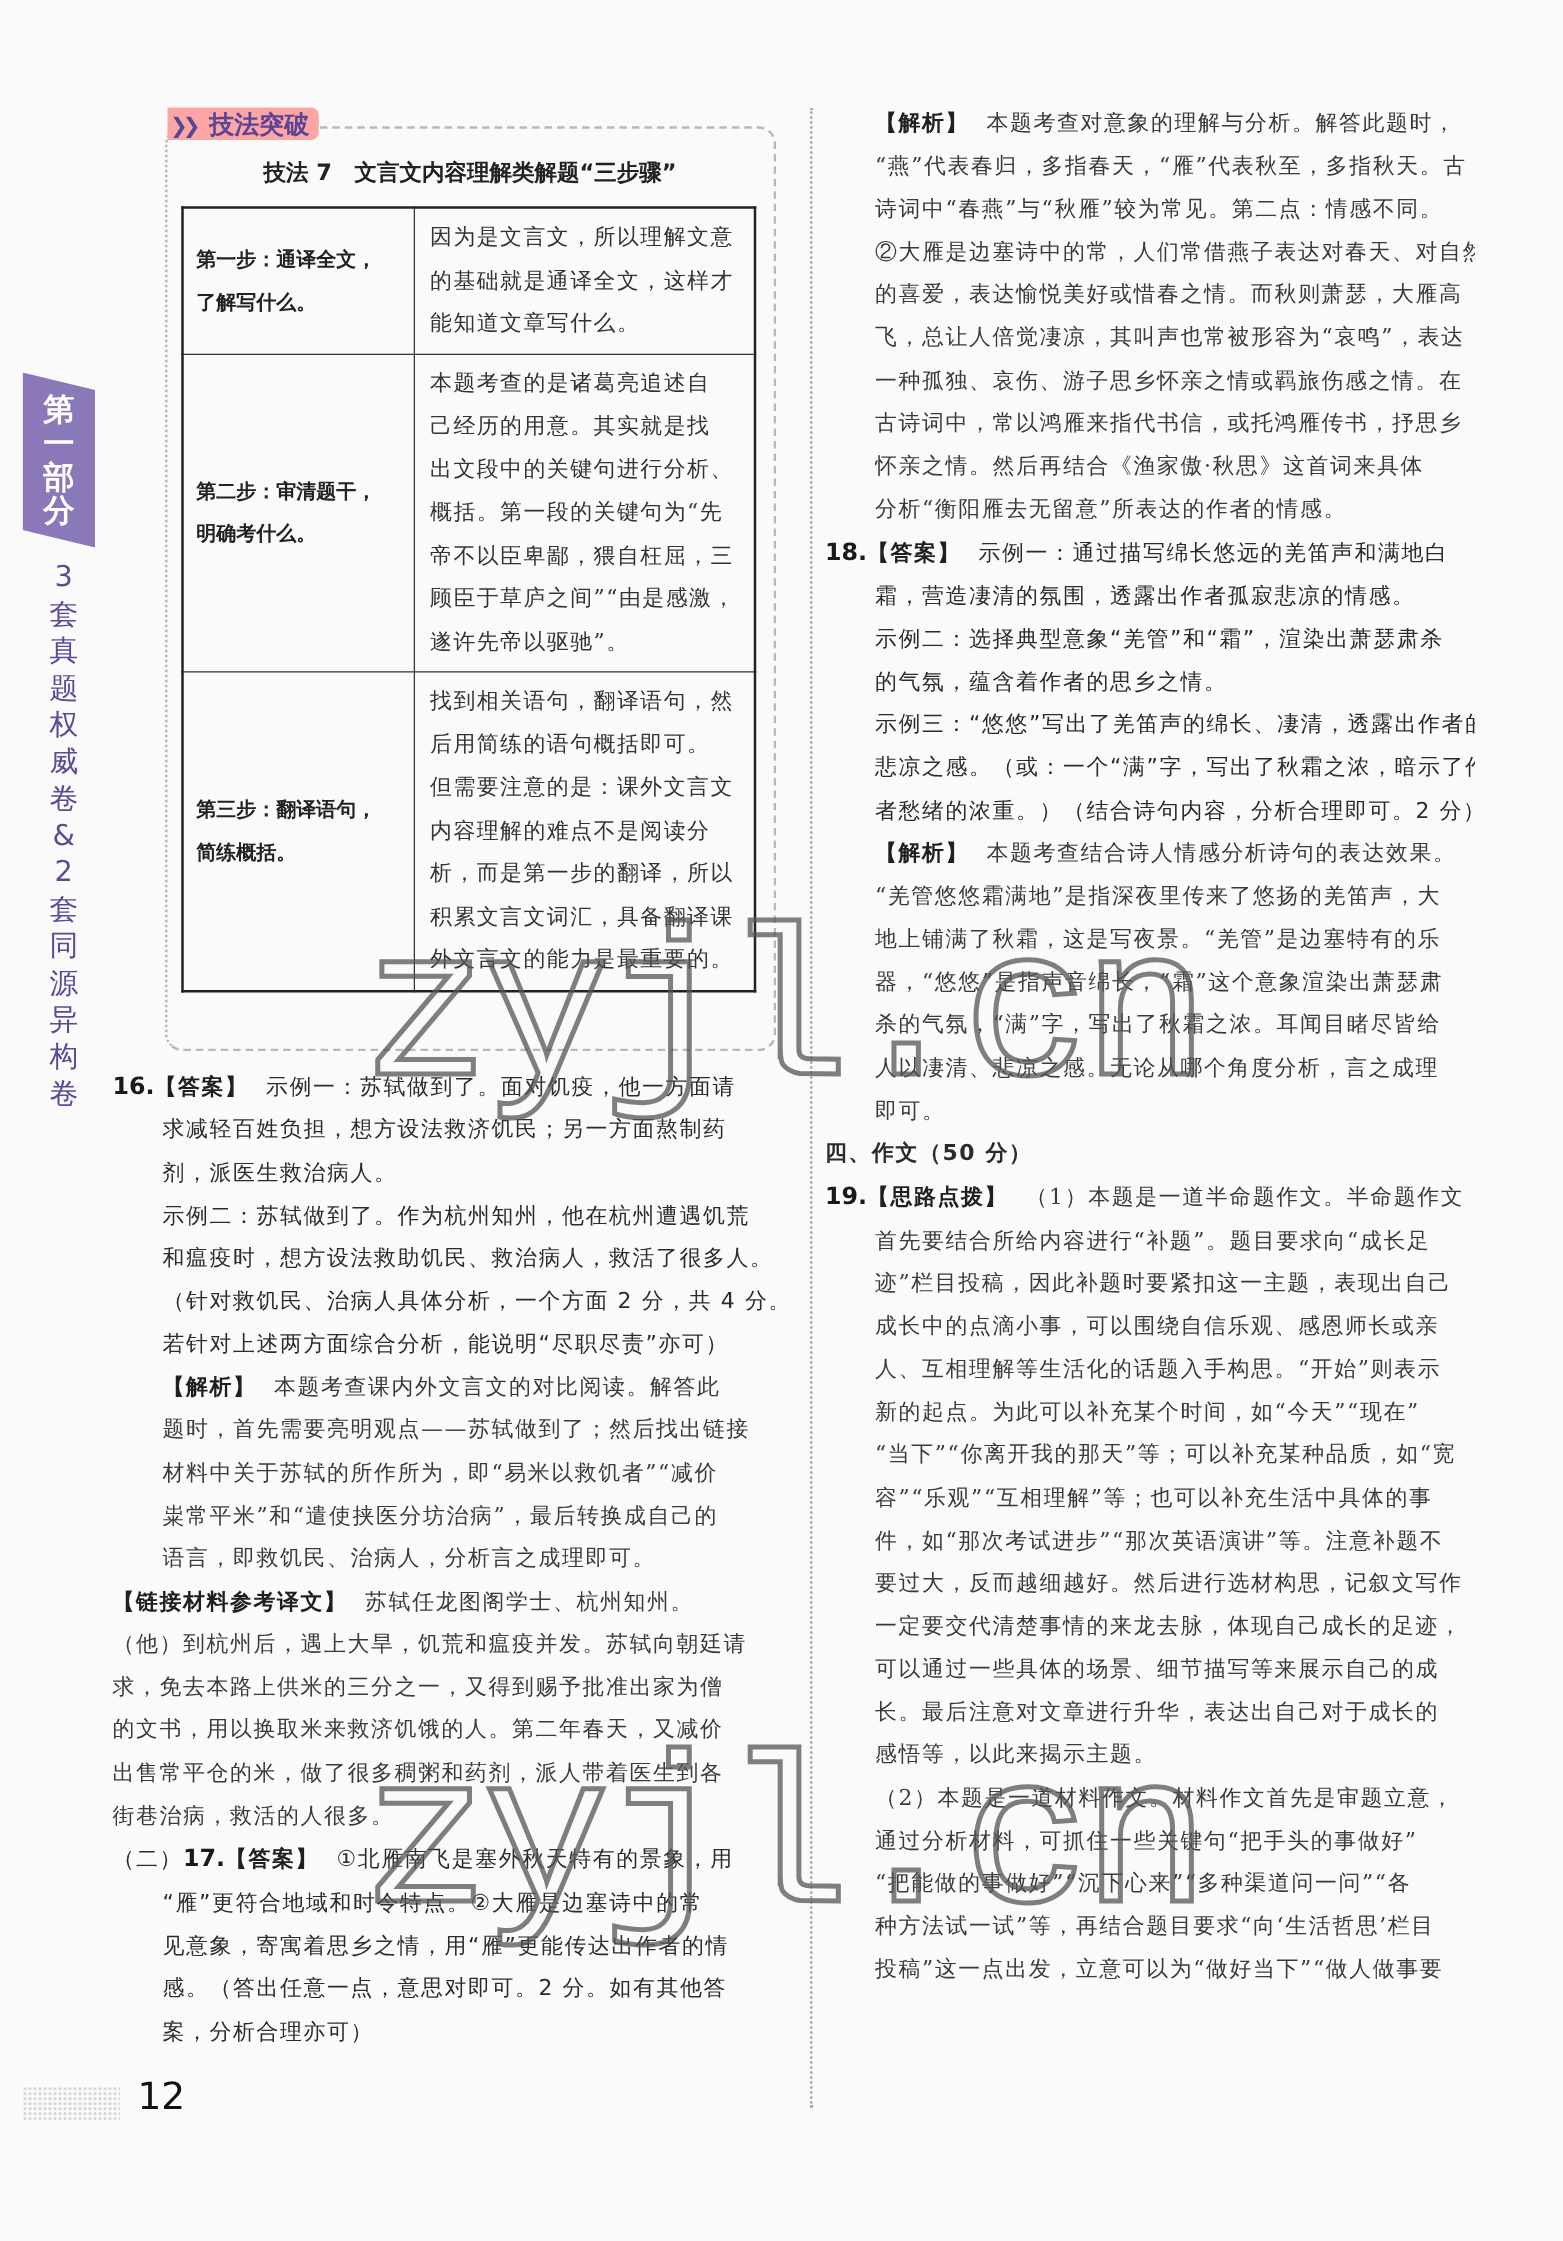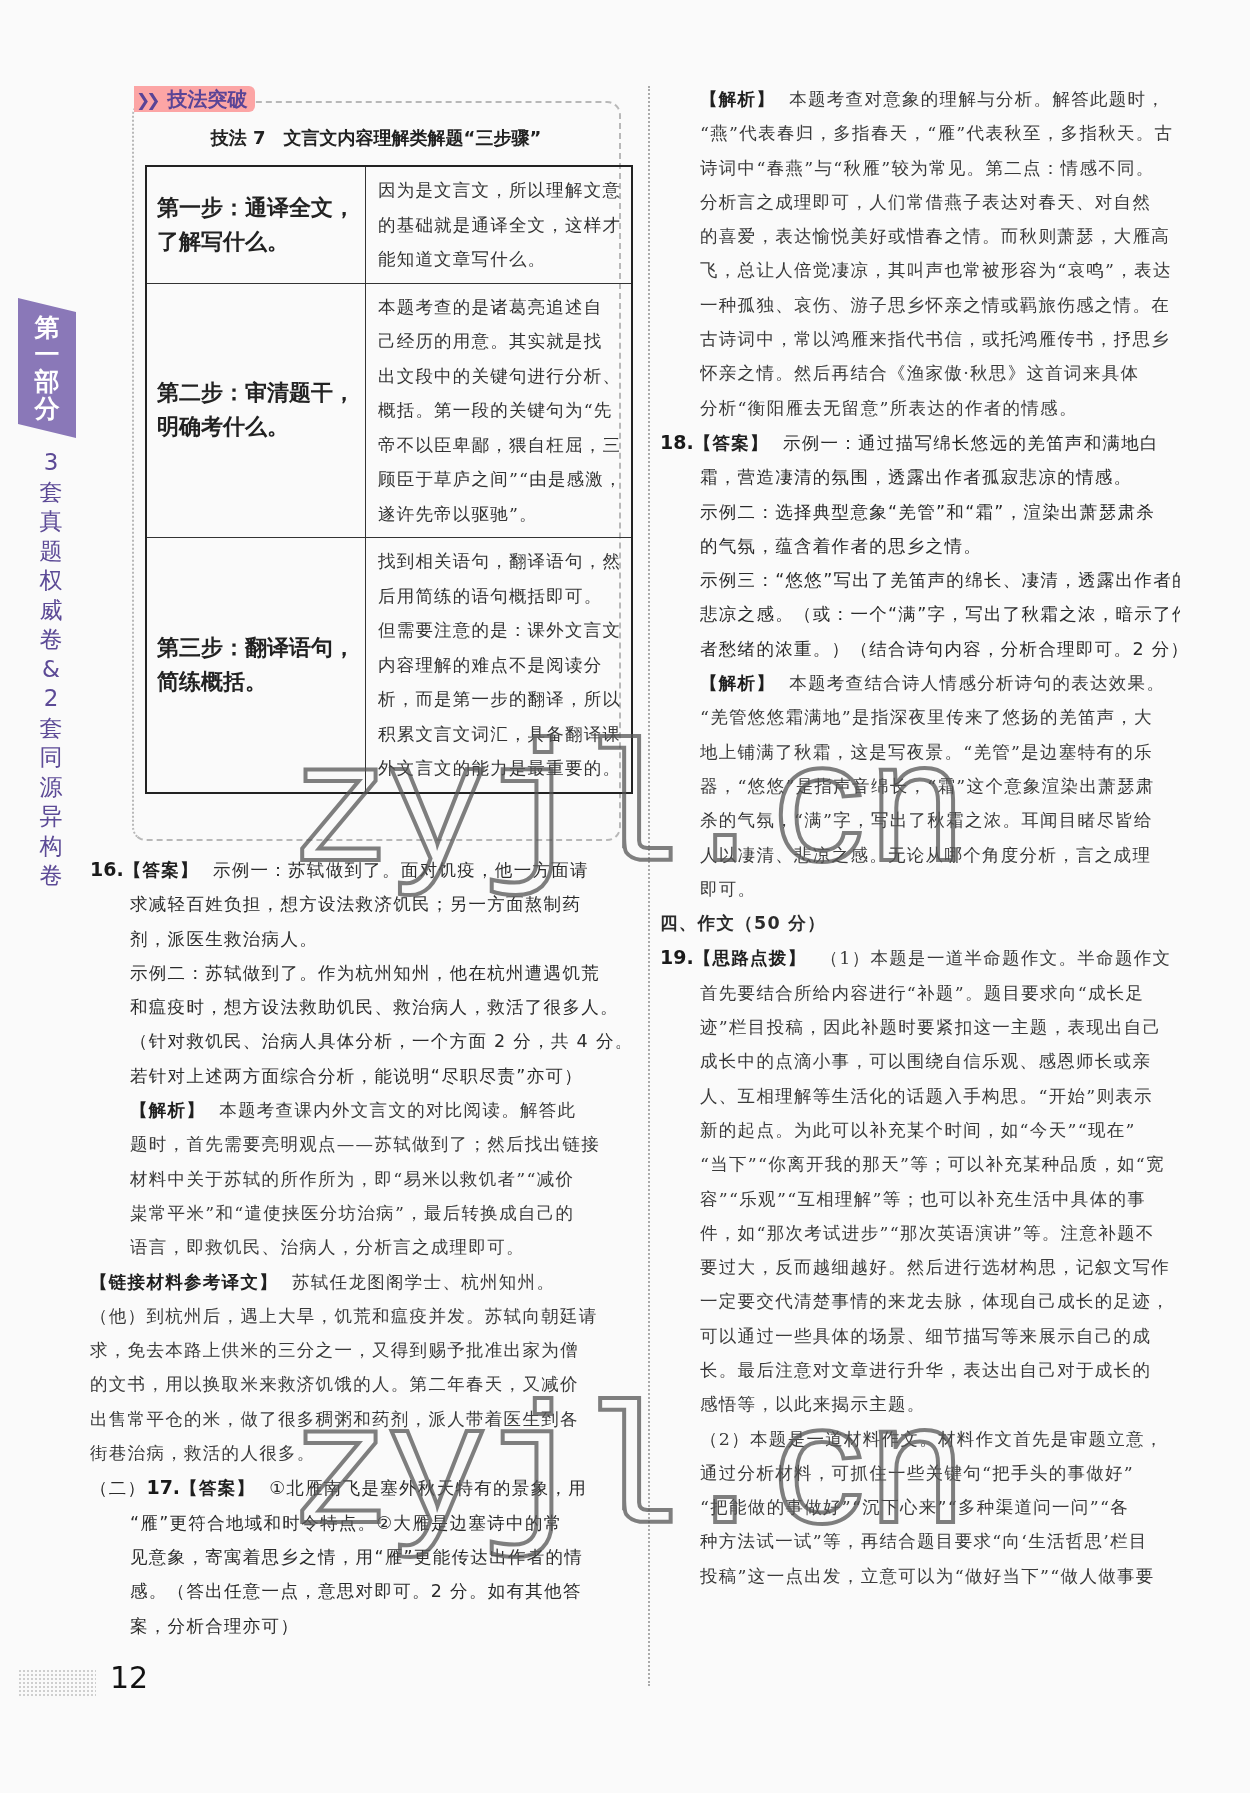--- a/index.html
+++ b/index.html
@@ -38,21 +38,21 @@
     position:absolute; left:140px; top:126px; width:472px; text-align:center;
     font-family:"DejaVu Sans","Liberation Sans",sans-serif; font-weight:bold; font-size:18px; color:#222;
   }
   .tip-table {
     position:absolute; left:145px; top:165px; width:460px; border-collapse:collapse;
     border:2.5px solid #222;
   }
   .tip-table td { border:1.5px solid #333; vertical-align:middle; }
   .tip-table td.step {
     width:164px; padding:0 10px; font-family:"DejaVu Sans","Liberation Sans",sans-serif; font-weight:bold;
-    font-size:22px; line-height:34px; color:#222;
+    font-size:16px; line-height:34px; color:#222;
   }
   .tip-table td.desc { padding:6px 8px 6px 12px; font-size:17.5px; line-height:34.5px; color:#333; letter-spacing:1.2px; }
 
   
   .col-divider { position:absolute; left:648px; top:86px; height:1600px; border-left:2px dotted #aaa; }
 
   
   .blk { position:absolute; font-size:17.5px; line-height:34.3px; color:#2b2b2b; letter-spacing:1.3px; }
   .kai { font-family:"DejaVu Serif","Liberation Serif",serif; color:#3a3a3a; }
   .sans { font-family:"DejaVu Sans","Liberation Sans",sans-serif; }
@@ -191,21 +191,21 @@
         <span class="line">案，分析合理亦可）</span>
       </div>
   </div>
 
   <div class="blk" style="left:660px; top:82px; width:520px;">
     <div class="indent" style="padding-left:40px">
       <span class="line kai"><span class="tag">【解析】</span><span>本题考查对意象的理解与分析。解答此题时，</span></span>
       <div class="kai" id="q17an">
           <span class="line">“燕”代表春归，多指春天，“雁”代表秋至，多指秋天。古</span>
           <span class="line">诗词中“春燕”与“秋雁”较为常见。第二点：情感不同。</span>
-          <span class="line">分析言之成理即可，人们常借燕子表达对春天、对自然</span>
+          <span class="line">②大雁是边塞诗中的常，人们常借燕子表达对春天、对自然</span>
           <span class="line">的喜爱，表达愉悦美好或惜春之情。而秋则萧瑟，大雁高</span>
           <span class="line">飞，总让人倍觉凄凉，其叫声也常被形容为“哀鸣”，表达</span>
           <span class="line">一种孤独、哀伤、游子思乡怀亲之情或羁旅伤感之情。在</span>
           <span class="line">古诗词中，常以鸿雁来指代书信，或托鸿雁传书，抒思乡</span>
           <span class="line">怀亲之情。然后再结合《渔家傲·秋思》这首词来具体</span>
           <span class="line">分析“衡阳雁去无留意”所表达的作者的情感。</span>
         </div>
     </div>
     <span class="line sans"><span class="qnum">18.</span><span class="tag">【答案】</span><span>示例一：通过描写绵长悠远的羌笛声和满地白</span></span>
     <div class="indent sans" id="q18ans">

